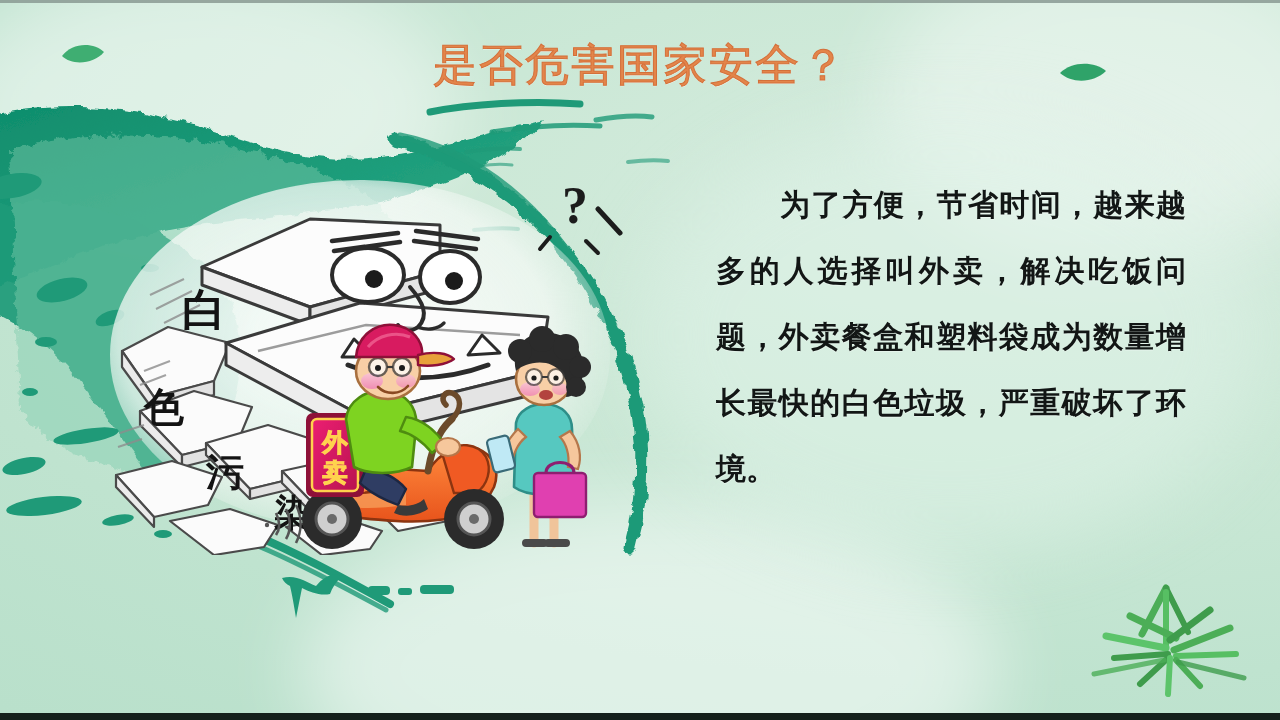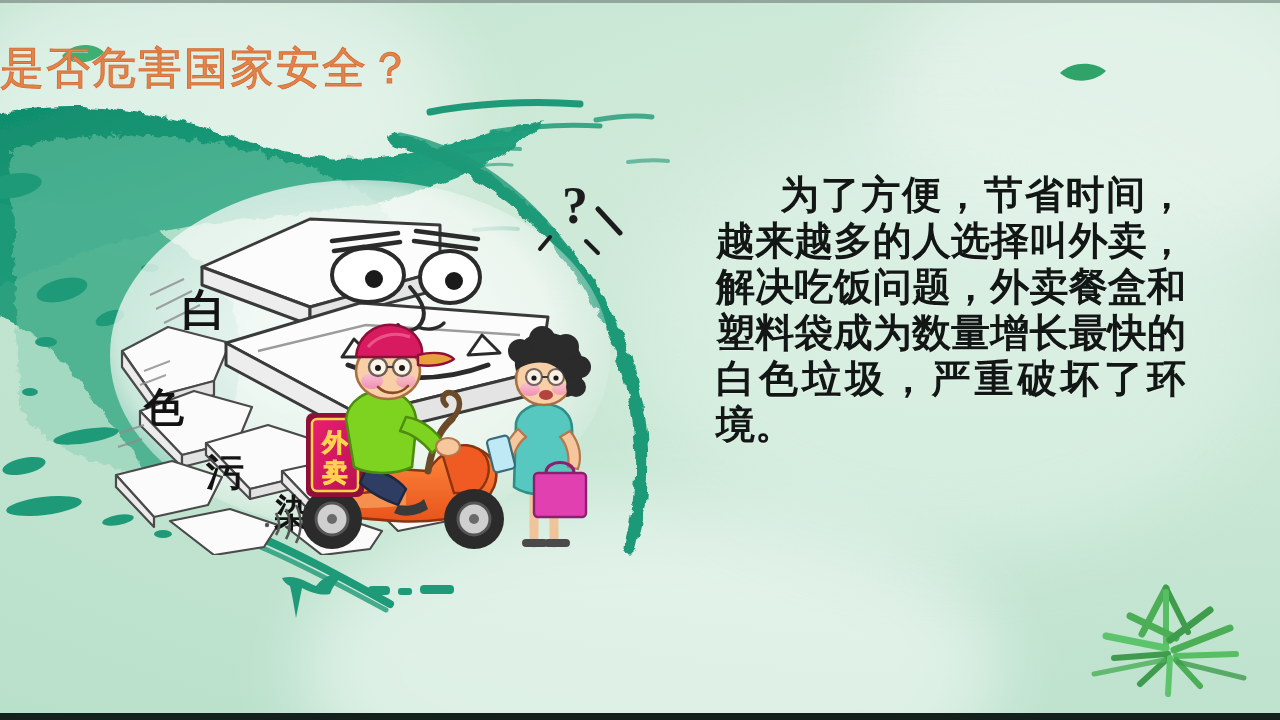--- a/index.html
+++ b/index.html
@@ -16,42 +16,42 @@
   .w1{left:-60px;top:-40px;width:520px;height:300px;background:rgba(255,255,255,.45);}
   .w2{right:-80px;top:-60px;width:480px;height:320px;background:rgba(255,255,255,.40);}
   .w3{left:300px;bottom:-120px;width:700px;height:340px;background:rgba(255,255,255,.50);}
   .w4{left:640px;top:120px;width:620px;height:430px;background:rgba(222,242,231,.55);}
 
   .topline{position:absolute;left:0;top:0;width:100%;height:3px;background:#8a9a93;opacity:.85;}
   .botline{position:absolute;left:0;bottom:0;width:100%;height:7px;background:#14201b;}
 
   
   .title{
-    position:absolute;left:0;top:46px;width:100%;
-    font-family:Liberation Sans, sans-serif;
+    position:absolute;left:0;top:46px;width:100%;text-align:center;
+    font-family:Liberation Mono, monospace;
     font-size:44px;line-height:1;letter-spacing:2px;
     color:#e3854a;
     -webkit-text-stroke:1px #d4703a;
     text-shadow:0 1px 0 rgba(255,255,255,.55);
     white-space:nowrap;
   }
 
   
   .ink{position:absolute;left:0;top:0;width:720px;height:660px;pointer-events:none;}
   .ink svg{position:absolute;left:0;top:0;}
 
   
   .art{position:absolute;left:110px;top:175px;width:560px;height:380px;pointer-events:none;}
   .art svg{position:absolute;left:0;top:0;}
 
   
   .body-text{
     position:absolute;left:716px;top:172px;width:470px;
     font-family:"Liberation Sans","DejaVu Sans",sans-serif;
-    font-size:39px;line-height:46px;color:#121615;font-weight:700;
+    font-size:30px;line-height:66px;color:#121615;font-weight:700;
     text-indent:64px;text-align:justify;
     text-shadow:0 1px 0 rgba(255,255,255,.35);
   }
 
   
   .bamboo{position:absolute;right:20px;bottom:18px;width:190px;height:140px;pointer-events:none;}
 </style>
 </head>
 <body>
 

